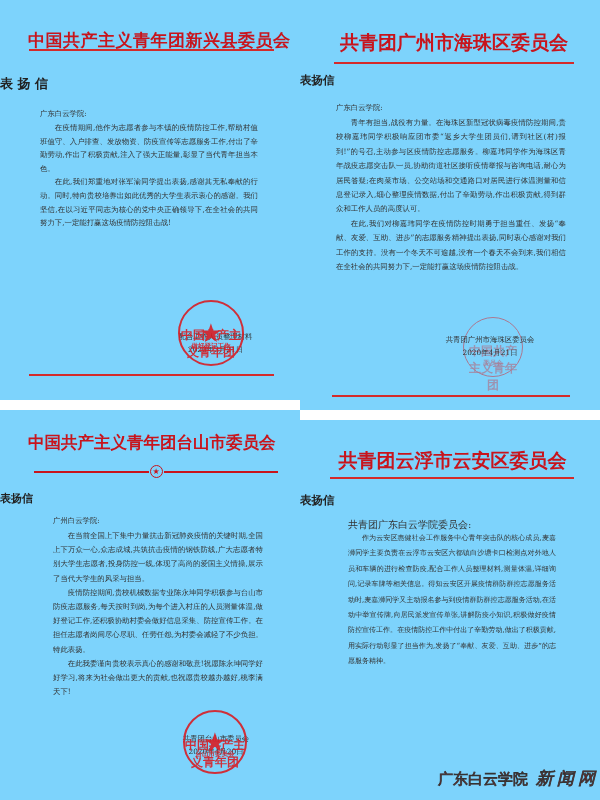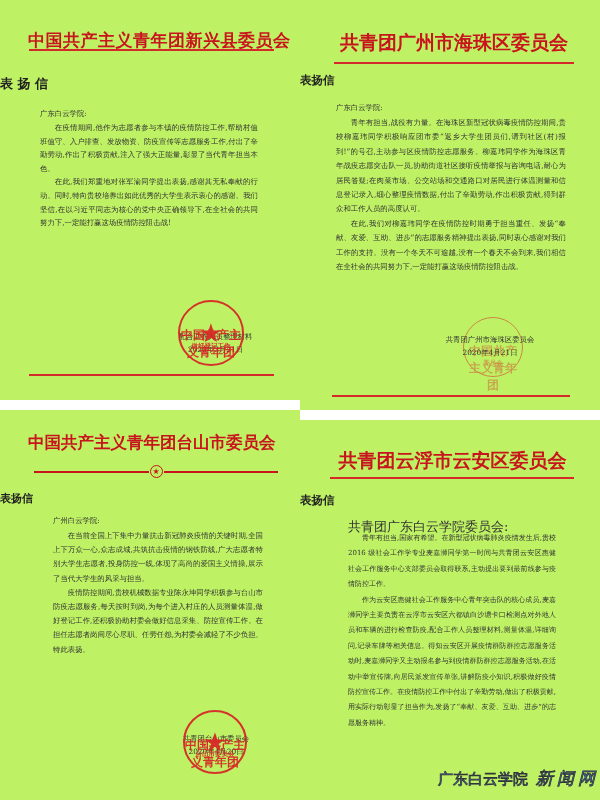--- a/index.html
+++ b/index.html
@@ -1,37 +1,37 @@
 <!DOCTYPE html>
 <html><head>
 <meta charset="utf-8">
 <style>
   * { box-sizing: border-box; margin: 0; padding: 0; }
   html, body { width: 600px; height: 800px; background: #ffffff; overflow: hidden; }
   body { position: relative; font-family: "DejaVu Serif", "Liberation Serif", serif; color: #222; }
 
-  .letter { position: absolute; background: #bef264; overflow: hidden; }
+  .letter { position: absolute; background: #7dd3fc; overflow: hidden; }
   .letter-header { text-align: center; font-weight: bold; color: #c8141c; letter-spacing: 0.5px; white-space: nowrap; }
   .rule { position: absolute; height: 2px; background: #d42a2a; }
   .letter-title { position: absolute; width: 100%; text-align: left; font-weight: bold; color: #222; }
   .salutation { position: absolute; font-size: 7.4px; color: #333; }
   .body-text { position: absolute; font-size: 7.4px; line-height: 13.6px; color: #333; text-align: justify; }
   .body-text p { text-indent: 2em; }
   .signature { position: absolute; font-size: 7.4px; color: #333; text-align: center; line-height: 13px; white-space: nowrap; }
   .seal { position: absolute; border-radius: 50%; border: 2.4px solid #d81e25; display: flex; align-items: center; justify-content: center; opacity: 0.9; }
   .seal.faint { opacity: 0.5; border-width: 1.6px; }
   .seal .star { color: #d81e25; font-size: 26px; line-height: 1; font-family: "DejaVu Sans", sans-serif; }
   .seal .arc { position: absolute; top: 7px; left: 0; right: 0; text-align: center; color: #d81e25; font-size: 12px; font-weight: bold; font-family: "DejaVu Sans", sans-serif; margin-top: 18px; }
   .seal .base { position: absolute; bottom: 13px; left: 0; right: 0; text-align: center; color: #d81e25; font-size: 6.5px; font-weight: bold; font-family: "DejaVu Sans", sans-serif; }
 
   .star-divider { position: absolute; display: flex; align-items: center; }
   .star-divider .line { height: 2px; background: #c8141c; flex: 1; }
   .star-divider .badge { width: 13px; height: 13px; border: 1.6px solid #c8141c; border-radius: 50%; display: flex; align-items: center; justify-content: center; color: #c8141c; font-size: 8px; margin: 0 1px; font-family: "DejaVu Sans", sans-serif; }
 
-  .watermark { position: absolute; left: 438px; top: 767px; font-family: "DejaVu Sans", sans-serif; font-size: 15px; color: #3b82f6; -webkit-text-stroke: 0.8px #333; letter-spacing: 0px; white-space: nowrap; }
+  .watermark { position: absolute; left: 438px; top: 767px; font-family: "DejaVu Sans", sans-serif; font-size: 15px; color: #7f1d1d; -webkit-text-stroke: 0.8px #333; letter-spacing: 0px; white-space: nowrap; }
   .watermark .w2 { font-family: "DejaVu Serif", serif; font-style: italic; margin-left: 8px; font-size: 17px; letter-spacing: 4px; }
 </style>
 </head>
 <body>
 
 <div class="letter" style="left:0; top:0; width:300px; height:400px;">
   <div class="letter-header" style="position:absolute; left:28px; top:29px; width:248px; font-size:17px;">中国共产主义青年团新兴县委员会</div>
   <div class="rule" style="left:29px; top:49px; width:245px;"></div>
   <div class="letter-title" style="top:75px; font-size:13px;">表 扬 信</div>
   <div class="salutation" style="left:40px; top:109px;">广东白云学院:</div>
@@ -76,38 +76,38 @@
   <div class="star-divider" style="left:34px; top:55px; width:244px;">
     <div class="line"></div>
     <div class="badge">★</div>
     <div class="line"></div>
   </div>
   <div class="letter-title" style="top:81px; font-size:11px;">表扬信</div>
   <div class="salutation" style="left:53px; top:106px;">广州白云学院:</div>
   <div class="body-text" style="left:53px; top:119px; width:210px; line-height:14.2px;">
     <p>在当前全国上下集中力量抗击新冠肺炎疫情的关键时期,全国上下万众一心,众志成城,共筑抗击疫情的钢铁防线,广大志愿者特别大学生志愿者,投身防控一线,体现了高尚的爱国主义情操,展示了当代大学生的风采与担当。</p>
     <p>疫情防控期间,贵校机械数据专业陈永坤同学积极参与台山市防疫志愿服务,每天按时到岗,为每个进入村庄的人员测量体温,做好登记工作,还积极协助村委会做好信息采集、防控宣传工作。在担任志愿者岗间尽心尽职、任劳任怨,为村委会减轻了不少负担。特此表扬。</p>
+    <p>在此我委谨向贵校表示真心的感谢和敬意!祝愿陈永坤同学好好学习,将来为社会做出更大的贡献,也祝愿贵校越办越好,桃李满天下!</p>
   </div>
   <div class="signature" style="left:175px; top:322px; width:82px;">
     <div>共青团台山市委员会</div>
     <div>2020年4月20日</div>
   </div>
   <div class="seal" style="left:183px; top:300px; width:64px; height:64px;">
     <span class="arc">中国共产主义青年团</span>
     <span class="star">★</span>
     <span class="base">台山市委员会</span>
   </div>
 </div>
 
 <div class="letter" style="left:300px; top:420px; width:300px; height:380px;">
   <div class="letter-header" style="position:absolute; left:30px; top:28px; width:245px; font-size:19px; letter-spacing:0;">共青团云浮市云安区委员会</div>
   <div class="rule" style="left:30px; top:57px; width:244px;"></div>
   <div class="letter-title" style="top:73px; font-size:11.5px;">表扬信</div>
-  <div class="salutation" style="left:48px; top:98px; font-size:13px;">共青团广东白云学院委员会:</div>
+  <div class="salutation" style="left:48px; top:98px; font-size:10px;">共青团广东白云学院委员会:</div>
   <div class="body-text" style="left:48px; top:111px; width:208px; line-height:15.4px; font-size:7px;">
-    <p>青年有担当,国家有希望。在新型冠状病毒肺炎疫情发生后,贵校 2016 级社会工作学专业麦嘉浉同学第一时间与共青团云安区惠健社会工作服务中心支部委员会取得联系,主动提出要到最前线参与疫情防控工作。</p>
     <p>作为云安区惠健社会工作服务中心青年突击队的核心成员,麦嘉浉同学主要负责在云浮市云安区六都镇白沙塘卡口检测点对外地人员和车辆的进行检查防疫,配合工作人员整理材料,测量体温,详细询问,记录车牌等相关信息。得知云安区开展疫情群防群控志愿服务活动时,麦嘉浉同学又主动报名参与到疫情群防群控志愿服务活动,在活动中举宣传牌,向居民派发宣传单张,讲解防疫小知识,积极做好疫情防控宣传工作。在疫情防控工作中付出了辛勤劳动,做出了积极贡献,用实际行动彰显了担当作为,发扬了“奉献、友爱、互助、进步”的志愿服务精神。</p>
   </div>
 </div>
 
 <div class="watermark">
   <span>广东白云学院</span><span class="w2">新闻网</span>
 </div>
 
 </body></html>

